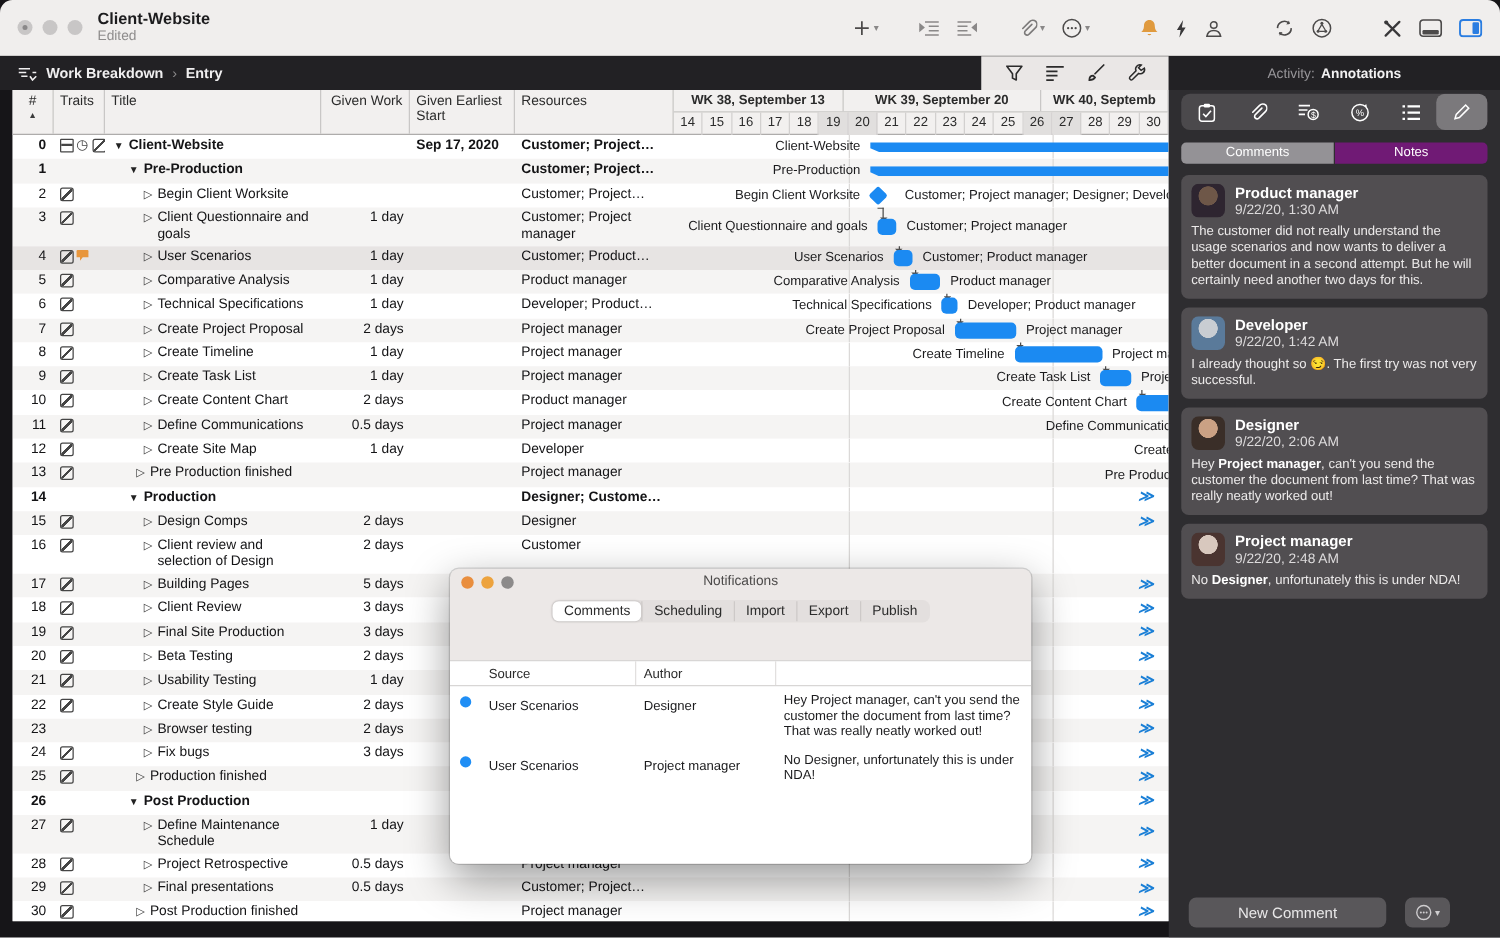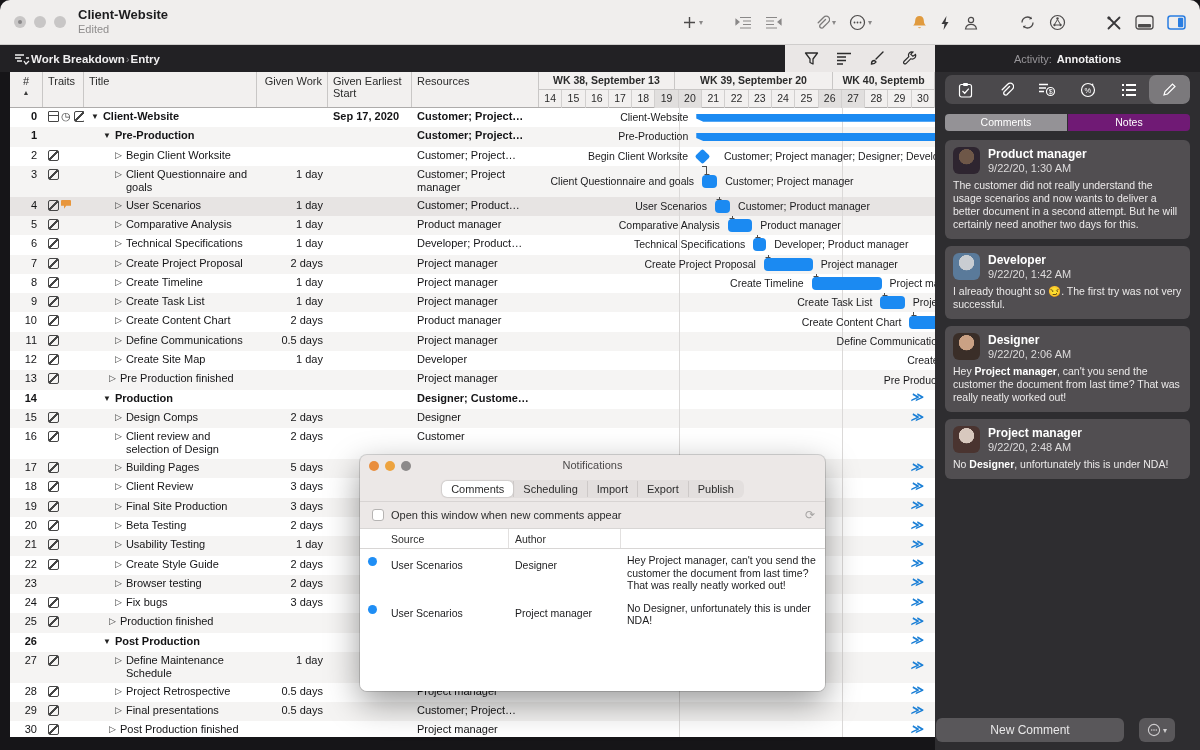--- a/index.html
+++ b/index.html
@@ -17,21 +17,21 @@
   .ttitle { font-size:13px; font-weight:bold; color:#1c1c1e; }
   .tstatus { font-size:11px; color:#8e8c8c; margin-top:1px; }
   .toolbar { position:absolute; right:14px; top:0; height:45px; display:flex; align-items:center; gap:13px; }
   .tbi { display:flex; align-items:center; gap:2px; color:#4c4a4a; }
   .tbi svg { display:block; }
   .chev { font-size:8px; color:#8a8888; }
   .sp1{width:6px}.sp2{width:14px}
 
   
   .viewbar { position:absolute; left:0; top:45px; width:1200px; height:27px; background:#222124; }
-  .crumb { position:absolute; left:14px; top:0; height:27px; display:flex; align-items:center; gap:1px;
+  .crumb { position:absolute; left:14px; top:0; height:27px; display:flex; align-items:center; gap:7px;
     color:#f0eff0; font-size:11.5px; font-weight:bold; }
   .crumb .sep { color:#8a888a; font-weight:normal; }
   .vtools { position:absolute; left:785px; top:0; width:150px; height:27px; background:#eae7e6;
     display:flex; align-items:center; justify-content:space-around; padding:0 10px; }
   .activity { position:absolute; left:935px; top:0; width:265px; height:27px; background:#222124;
     display:flex; align-items:center; justify-content:center; gap:5px; font-size:11px; }
   .activity .al { color:#98969a; } .activity .av { color:#f2f1f2; font-weight:bold; }
 
   
   .content { position:absolute; left:10px; top:72px; width:925px; height:665px; background:#fff; overflow:hidden; }
@@ -96,21 +96,21 @@
   .stab:first-child { border-radius:4px 0 0 4px; } .stab:last-child { border-radius:0 4px 4px 0; }
   .stab.on { background:#949296; }
   .cards { position:absolute; left:10px; top:68px; width:245px; }
   .card { background:#514e51; border-radius:6px; padding:7px 8px 8px; margin-bottom:7px; }
   .card-head { display:flex; gap:8px; align-items:center; margin-bottom:5px; }
   .avatar { width:27px; height:27px; border-radius:6px; flex:none; }
   .cname { font-size:12px; font-weight:bold; color:#fff; }
   .cdate { font-size:11px; color:#dddbdc; margin-top:1px; }
   .cbody { font-size:10.5px; line-height:13px; color:#eceaea; }
   .cbody strong { color:#fff; }
-  .newbar { position:absolute; left:0; bottom:8px; width:241px; display:flex; padding:0 1px; gap:15px; }
+  .newbar { position:absolute; left:0; bottom:8px; width:241px; display:flex; padding:0 16px; gap:15px; }
   .newbtn { flex:1; height:24px; background:#59575a; border-radius:6px; color:#e9e8e9; font-size:12px;
     text-align:center; line-height:24px; }
   .morebtn { width:36px; height:24px; background:#59575a; border-radius:6px; color:#cfcdcf;
     display:flex; align-items:center; justify-content:center; gap:2px; font-size:11px; }
 
   
   .dialog { position:absolute; left:360px; top:455px; width:465px; height:236px; background:#ece8e7;
     border-radius:7px; box-shadow:0 12px 34px rgba(0,0,0,.4), 0 0 0 1px rgba(0,0,0,.15); overflow:hidden; }
   .dtitle { height:21px; position:relative; text-align:center; font-size:11px; color:#4c4a4a; line-height:21px; }
   .dlights { position:absolute; left:9px; top:6px; display:flex; gap:6px; }
@@ -1030,25 +1030,20 @@
     </div>
     <div class="dtabs">
         <div class="dtabgrp" id="dtabs">
           <span class="dtab on">Comments</span>
           <span class="dtab">Scheduling</span>
           <span class="dtab">Import</span>
           <span class="dtab">Export</span>
           <span class="dtab">Publish</span>
         </div>
       </div>
-    <div class="dcheck">
-      <span class="cbox"></span>
-      <span>Open this window when new comments appear</span>
-      <span class="drefresh">⟳</span>
-    </div>
     <div class="dtable">
       <div class="dhead">
         <div class="dh dh-dot"></div>
         <div class="dh dh-src">Source</div>
         <div class="dh dh-auth">Author</div>
       </div>
       <div id="drows">
   <div class="drow">
     <div class="dc dc-dot">
               <span class="dot"></span>

